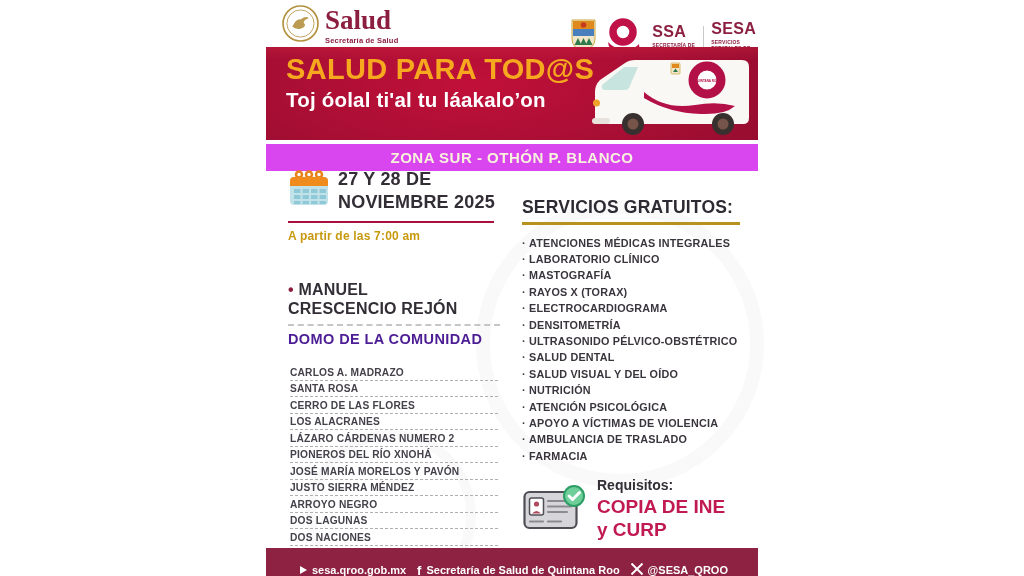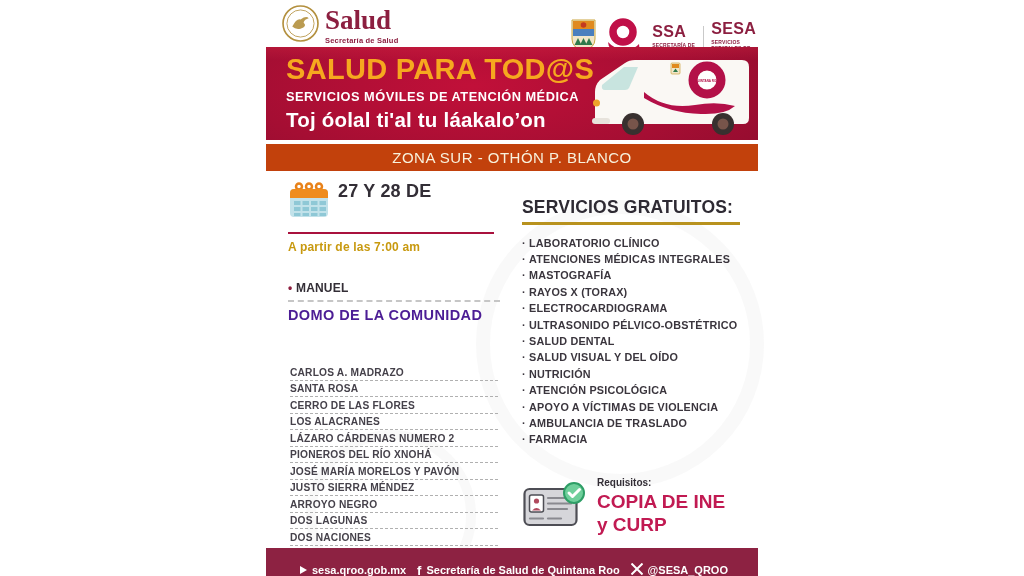--- a/index.html
+++ b/index.html
@@ -27,54 +27,54 @@
     background:
       linear-gradient(180deg,rgba(255,60,80,0.18) 0%,rgba(255,60,80,0) 14%),
       radial-gradient(ellipse 95% 170% at 42% 42%, #c11039 0%, #a50e33 48%, #820b2b 100%);}
   .hero-text{position:absolute;left:20px;top:8px;}
   .hero-title{color:#f6a81f;font-size:29px;font-weight:800;line-height:1;letter-spacing:0.3px;}
   .hero-sub{color:#ffffff;font-size:12.8px;font-weight:700;letter-spacing:0.5px;margin-top:5px;}
   .hero-maya{color:#ffffff;font-size:20.5px;font-weight:800;margin-top:4px;letter-spacing:0.2px;}
   .van{position:absolute;right:3px;bottom:2px;line-height:0;}
 
   
-  .zone{position:absolute;top:144px;left:0;right:0;height:27px;background:#c2410c;
+  .zone{position:absolute;top:144px;left:0;right:0;height:27px;background:#d946ef;
     display:flex;align-items:center;justify-content:center;
-    color:#f8f1dc;font-size:15px;font-weight:400;letter-spacing:0.5px;}
-
-  
-  .schedule{position:absolute;top:180px;left:22px;width:235px;}
+    color:#f8f1dc;font-size:15px;font-weight:700;letter-spacing:0.5px;}
+
+  
+  .schedule{position:absolute;top:168px;left:22px;width:235px;}
   .date-row{display:flex;align-items:flex-start;gap:8px;}
   .date-text{font-size:18px;font-weight:800;color:#332e36;line-height:1.25;letter-spacing:0.2px;}
   .sch-divider{width:206px;height:2px;background:#a9113d;margin:8px 0 6px;}
   .sch-time{color:#c8990f;font-size:12px;font-weight:800;letter-spacing:0.2px;}
 
   
   .venue{position:absolute;top:281px;left:22px;width:240px;}
   .venue-line1::before{content:"• ";color:#8e1e3f;}
-  .venue-title{font-size:12px;font-weight:800;color:#332e36;line-height:1.18;letter-spacing:0.2px;}
+  .venue-title{font-size:16px;font-weight:800;color:#332e36;line-height:1.18;letter-spacing:0.2px;}
   .venue-dash{border-top:2px dashed #c6c6c6;width:212px;margin:5px 0 5px;}
   .venue-place{font-size:14.5px;font-weight:700;color:#4c1d95;letter-spacing:0.4px;}
 
   
   .places{position:absolute;top:364px;left:24px;width:208px;}
   .place-item{font-size:10.2px;font-weight:700;color:#45414a;letter-spacing:0.2px;
     padding:2.5px 0 2px;border-bottom:1.5px dashed #b0b0b0;}
 
   
   .services{position:absolute;top:197px;left:256px;width:240px;}
   .svc-title{font-size:17.5px;font-weight:800;color:#2e2a33;letter-spacing:0.2px;}
   .svc-underline{width:218px;height:2.5px;background:#b8921e;margin:4px 0 10px;}
   .svc-item{font-size:10.8px;font-weight:700;color:#3a353d;line-height:16.4px;letter-spacing:0.2px;}
   .svc-item::before{content:"· ";font-weight:900;}
 
   
   .req{position:absolute;top:477px;left:257px;display:flex;align-items:center;gap:10px;}
   .req-text{line-height:1.25;}
-  .req-title{font-size:10px;font-weight:800;color:#332e36;}
+  .req-title{font-size:14px;font-weight:800;color:#332e36;}
   .req-line{font-size:19px;font-weight:800;color:#c11a52;}
 
   
   .footer{position:absolute;top:548px;left:0;right:0;height:28px;background:#8d2242;
     display:flex;align-items:center;justify-content:space-between;
     padding:16px 30px 0 34px;box-sizing:border-box;color:#ffffff;font-size:11px;font-weight:700;}
   .f-item{display:flex;align-items:center;gap:5px;white-space:nowrap;}
   .play-tri{width:0;height:0;border-left:7px solid #fff;border-top:4.5px solid transparent;border-bottom:4.5px solid transparent;}
   .fb-glyph{font-size:13px;font-weight:bold;}
 </style>
@@ -129,21 +129,20 @@
       <div class="agency">
         <span class="abbr">SESA</span>
         <span class="cap">SERVICIOS ESTATALES DE SALUD</span>
       </div>
     </div>
   </div>
 
   <div class="hero">
     <div class="hero-text">
       <div class="hero-title">SALUD PARA TOD@S</div>
-      <div class="hero-sub">SERVICIOS MÓVILES DE ATENCIÓN MÉDICA</div>
       <div class="hero-maya">Toj óolal ti'al tu láakalo’on</div>
     </div>
     <div class="van">
       <svg width="168" height="86" viewBox="0 0 168 86">
         <path d="M8 72 L8 40 Q8 33 13 28 L38 11 Q42 8 48 8 L155 8 Q162 8 162 15 L162 66 Q162 72 156 72 Z" fill="#faf8f4"></path>
         <path d="M15 33 L37 15 L51 15 L42 36 Q41 38 38 38 L18 38 Q14 38 15 33 Z" fill="#c8e4df"></path>
         <rect x="84" y="11" width="9" height="11" rx="1" fill="#f1e6c9" stroke="#caa53f" stroke-width="0.7"></rect>
         <rect x="85" y="12" width="7" height="4" fill="#e08a1e"></rect>
         <path d="M86 20 L88.5 16.5 L91 20 Z" fill="#2f7a4a"></path>
         <circle cx="120" cy="28" r="14" fill="none" stroke="#b31048" stroke-width="9"></circle>
@@ -186,29 +185,31 @@
               <rect x="31.5" y="26" width="6.5" height="4"></rect>
             <rect x="6" y="32" width="6.5" height="3"></rect>
               <rect x="14.5" y="32" width="6.5" height="3"></rect>
               <rect x="23" y="32" width="6.5" height="3"></rect>
               <rect x="31.5" y="32" width="6.5" height="3"></rect>
           </g>
         </svg>
       </span>
       <div class="date-text">
         <div>27 Y 28 DE</div>
+        <div>NOVIEMBRE 2025</div>
       </div>
     </div>
     <div class="sch-divider"></div>
     <div class="sch-time">A partir de las 7:00 am</div>
   </div>
 
   <div class="venue">
     <div class="venue-title">
       <div class="venue-line1">MANUEL</div>
+      <div>CRESCENCIO REJÓN</div>
     </div>
     <div class="venue-dash"></div>
     <div class="venue-place">DOMO DE LA COMUNIDAD</div>
   </div>
 
   <div class="places">
 
       <div class="place-item">CARLOS A. MADRAZO</div>
 
       <div class="place-item">SANTA ROSA</div>
@@ -232,30 +233,31 @@
       <div class="place-item">DOS NACIONES</div>
 
       <div class="place-item">EL SACRIFICIO</div>
     </div>
 
   <div class="services">
     <div class="svc-title">SERVICIOS GRATUITOS:</div>
     <div class="svc-underline"></div>
     <div>
 
+        <div class="svc-item">ATENCIONES MÉDICAS INTEGRALES</div>
+
         <div class="svc-item">LABORATORIO CLÍNICO</div>
 
-        <div class="svc-item">ATENCIONES MÉDICAS INTEGRALES</div>
-
         <div class="svc-item">MASTOGRAFÍA</div>
 
         <div class="svc-item">RAYOS X (TORAX)</div>
 
         <div class="svc-item">ELECTROCARDIOGRAMA</div>
 
+        <div class="svc-item">DENSITOMETRÍA</div>
 
         <div class="svc-item">ULTRASONIDO PÉLVICO-OBSTÉTRICO</div>
 
         <div class="svc-item">SALUD DENTAL</div>
 
         <div class="svc-item">SALUD VISUAL Y DEL OÍDO</div>
 
         <div class="svc-item">NUTRICIÓN</div>
 
         <div class="svc-item">ATENCIÓN PSICOLÓGICA</div>

